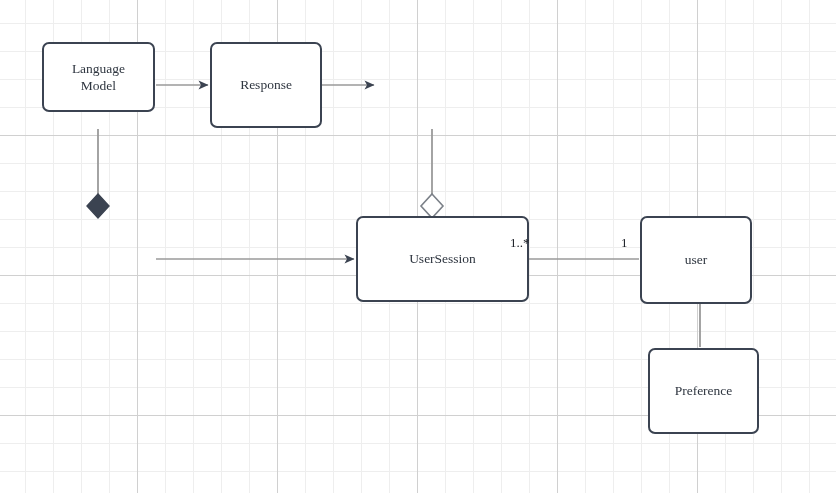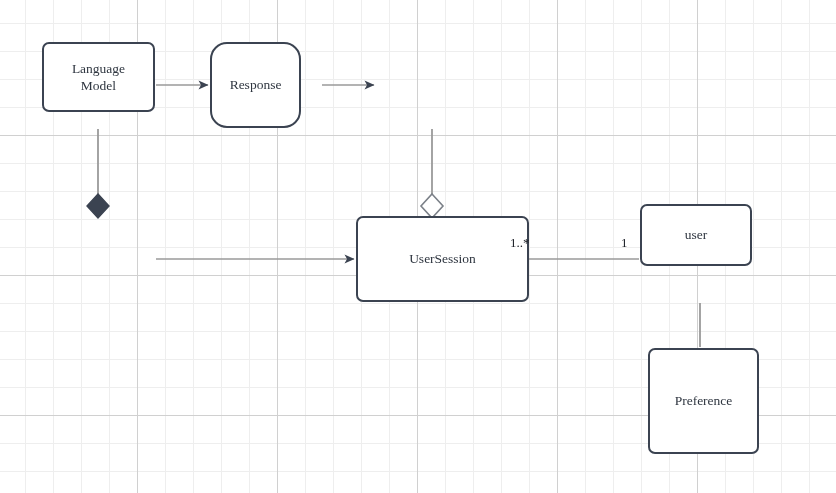--- a/index.html
+++ b/index.html
@@ -102,35 +102,35 @@
     </g>
   </svg>
 
   <div class="node" style="left:42px; top:42px; width:113px; height:70px;">
     <span>
       <span>Language</span><br>
       <span>Model</span>
     </span>
   </div>
 
-  <div class="node" style="left:210px; top:42px; width:91px; height:86px;border-radius:17px;">
+  <div class="node" style="left:210px; top:42px; width:112px; height:86px;">
     <span>Response</span>
   </div>
 
 
 
   <div class="node" style="left:356px; top:216px; width:173px; height:86px;">
     <span>UserSession</span>
   </div>
 
-  <div class="node" style="left:640px; top:204px; width:112px; height:62px;">
+  <div class="node" style="left:640px; top:216px; width:112px; height:88px;">
     <span>user</span>
   </div>
 
-  <div class="node" style="left:648px; top:348px; width:111px; height:106px;">
+  <div class="node" style="left:648px; top:348px; width:111px; height:86px;">
     <span>Preference</span>
   </div>
 
   <div class="mult-label" style="left:510px; top:235px;">1..*</div>
 
   <div class="mult-label" style="left:621px; top:235px;">1</div>
 
 </div>
 
 </body></html>

